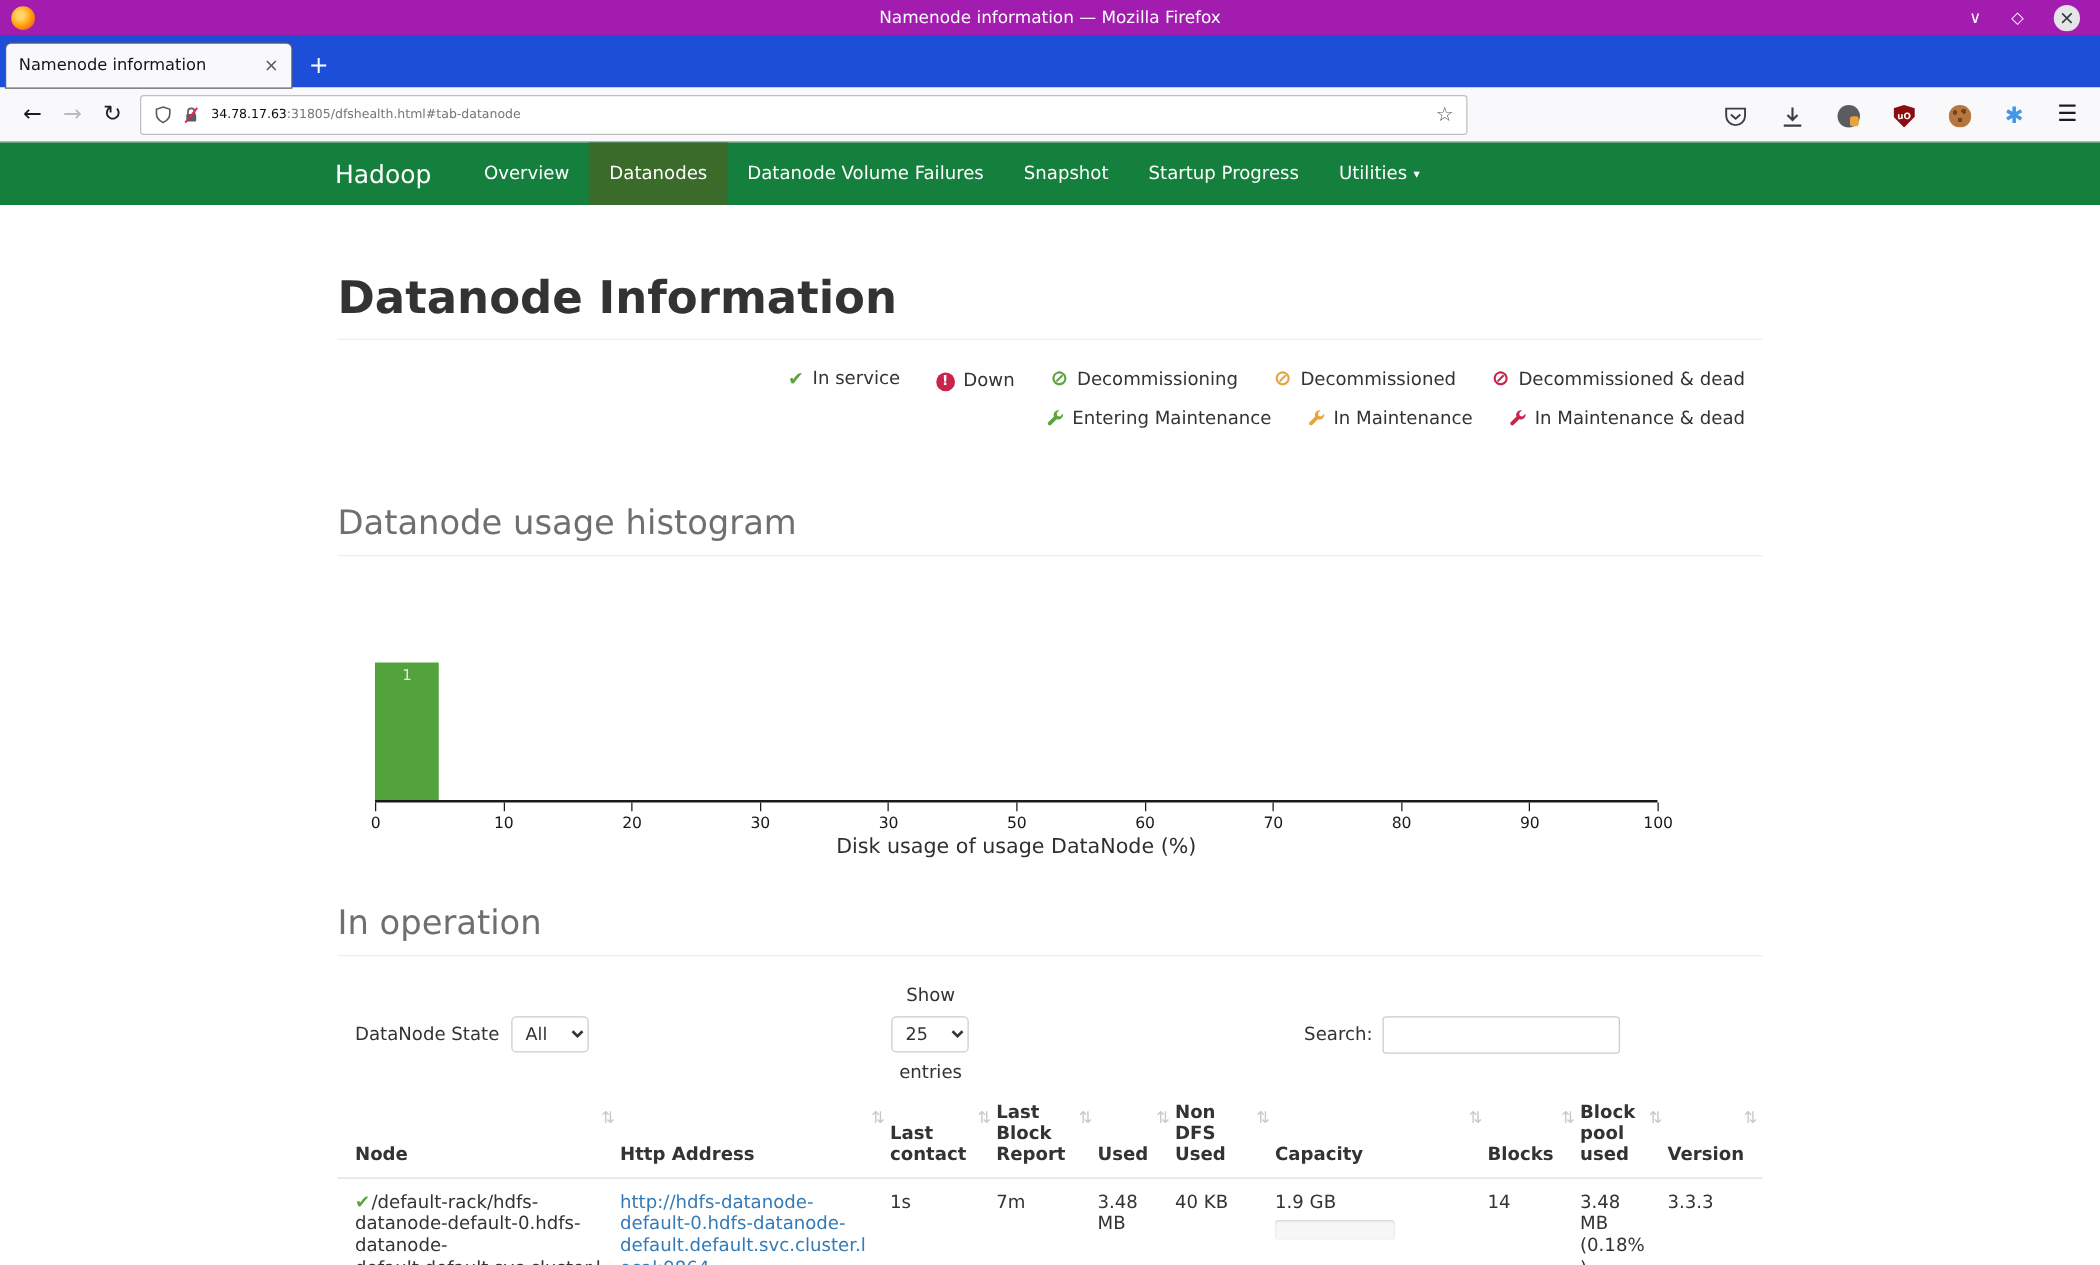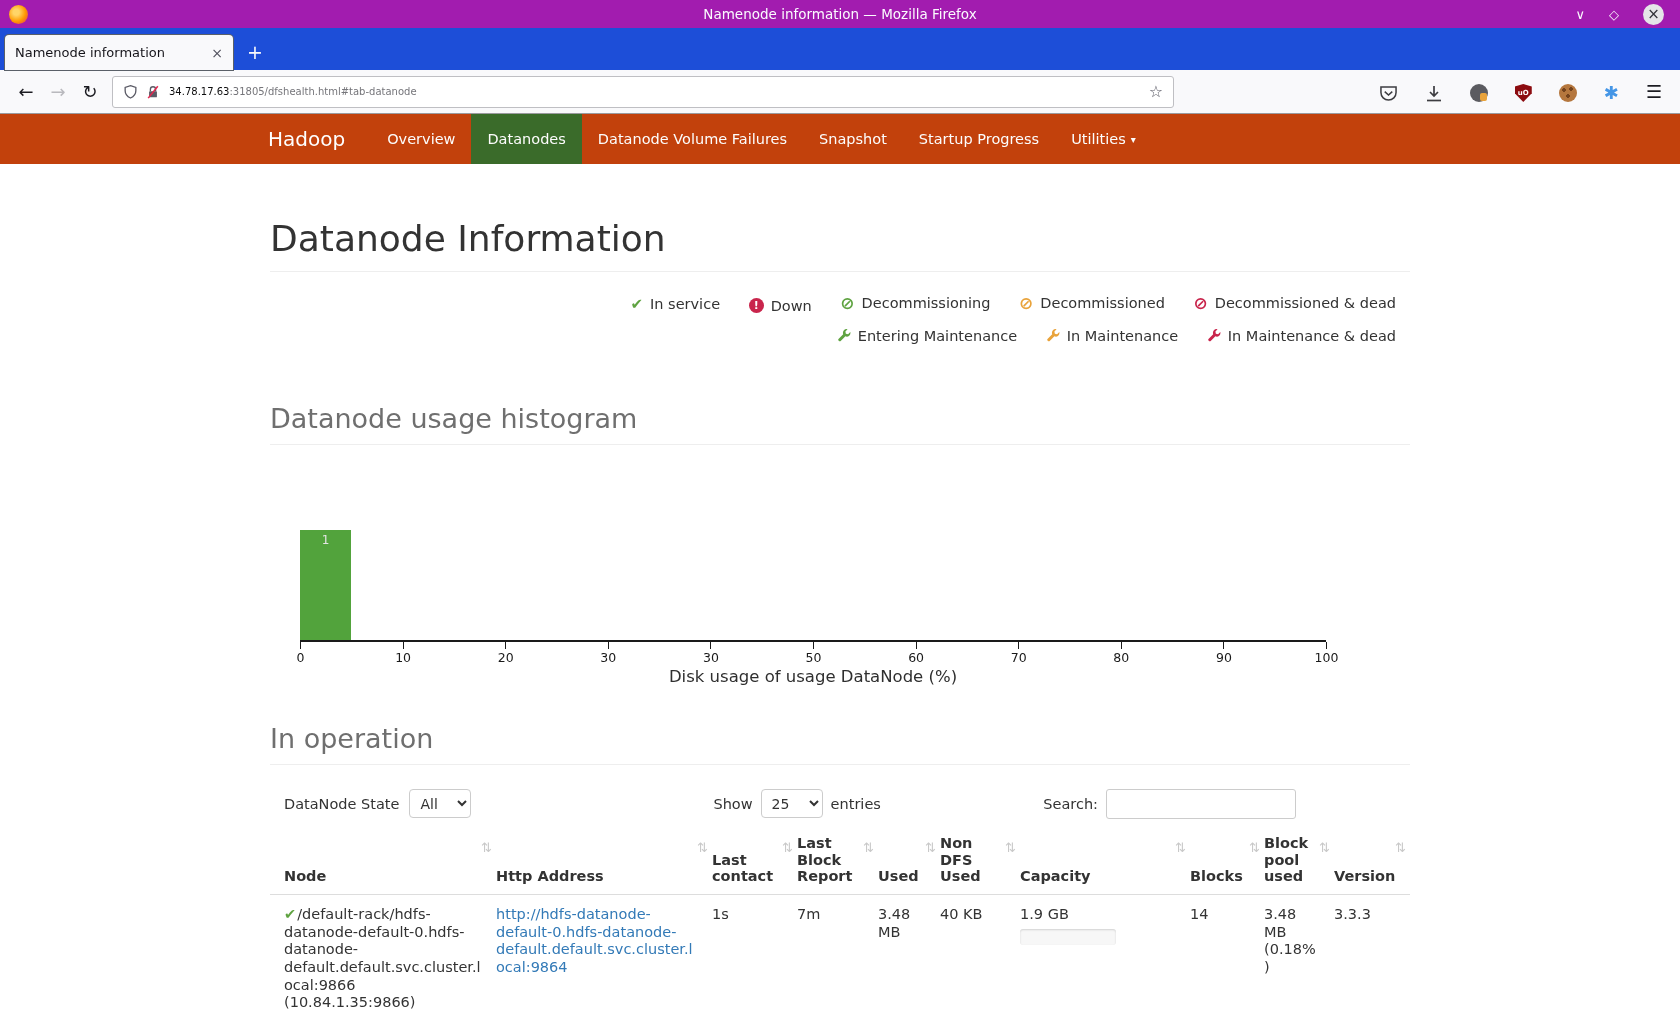--- a/index.html
+++ b/index.html
@@ -41,29 +41,29 @@
     display:flex; align-items:center; justify-content:center;
     clip-path:polygon(50% 0,100% 14%,100% 52%,50% 100%,0 52%,0 14%); }
   .cookie { width:18px; height:18px; border-radius:50%; background:#b5773e;
     background-image:radial-gradient(circle 2px at 5px 6px,#74431d 98%,transparent),
       radial-gradient(circle 2px at 12px 5px,#74431d 98%,transparent),
       radial-gradient(circle 2px at 9px 12px,#74431d 98%,transparent); }
   .aster { font-size:18px; color:#4596e6; line-height:1; }
   .menu-ico { font-size:18px; color:#1b1b21; }
 
   
-  .navbar { height:50px; background:#c2410c; display:flex; align-items:stretch; padding-left:268px; }
+  .navbar { height:50px; background:#15803d; display:flex; align-items:stretch; padding-left:268px; }
   .brand { display:flex; align-items:center; color:#fff; font-size:20px; padding-right:26px; }
   .nav-item { display:flex; align-items:center; color:#fdfdfd; font-size:14.5px; padding:0 16px; gap:5px; }
   .nav-item.active { background:#3a6b2a; }
   .caret { font-size:10px; }
 
   
   .container { width:1140px; margin:0 auto; }
-  h1.page-title { font-size:36px; font-weight:400; color:#333; margin-top:54px; padding-bottom:12px;
+  h1.page-title { font-size:36px; font-weight:700; color:#333; margin-top:54px; padding-bottom:12px;
     border-bottom:1px solid #eee; }
   .legend { text-align:right; font-size:14.5px; color:#333; margin-top:16px; padding-right:14px; line-height:30px; }
   .legend-item { display:inline-flex; align-items:center; gap:7px; margin-left:24px; }
   .lg-check { color:#5fa341; font-size:15px; font-weight:bold; }
   .lg-circle { width:15px; height:15px; border-radius:50%; background:#c9254c; color:#fff;
     display:inline-flex; align-items:center; justify-content:center; font-size:11px; font-weight:bold; }
   .lg-ban { font-size:17px; font-weight:bold; line-height:1; }
   .c-green { color:#5fa341; } .c-orange { color:#e9a33b; } .c-red { color:#c9254c; }
   .f-green { fill:#5fa341; } .f-orange { fill:#e9a33b; } .f-red { fill:#c9254c; }
 
@@ -77,21 +77,21 @@
   .hbar { position:absolute; bottom:0; color:#e4e4e4; font-size:12px; text-align:center; padding-top:3px; }
   .axis { position:absolute; left:30px; top:155px; width:1026px; border-top:2px solid #1a1a1a; }
   .tick { position:absolute; top:0; width:1px; height:7px; background:#1a1a1a; }
   .tick-label { position:absolute; top:8px; left:50%; transform:translateX(-50%); font-size:12.5px; color:#1a1a1a; }
   .axis-caption { position:absolute; left:30px; top:182px; width:1026px; text-align:center;
     font-size:16.5px; color:#2f2f2f; }
 
   
   .controls { display:flex; align-items:center; margin-top:24px; font-size:14.5px; }
   .ctl-left { display:flex; align-items:center; gap:10px; padding-left:14px; }
-  .ctl-mid { display:flex; align-items:center; gap:8px; margin-left:242px; }
+  .ctl-mid { display:flex; align-items:center; gap:8px; margin-left:242px;flex-direction:column; }
   .ctl-right { margin-left:auto; display:flex; align-items:center; gap:8px; padding-right:114px; }
   select.ctl-select { height:29px; min-width:62px; border:1px solid #ccc; border-radius:4px;
     font-size:14px; color:#333; padding:2px 6px; background:#fff; font-family:inherit; }
   .search-input { width:190px; height:30px; border:1px solid #ccc; border-radius:3px; padding:4px 8px; font-size:14px; }
 
   table.dt { width:1140px; border-collapse:collapse; margin-top:14px; table-layout:fixed; }
   th { position:relative; vertical-align:bottom; text-align:left; font-size:14.5px; font-weight:bold;
     color:#333; height:62px; padding:0 14px 9px 0; line-height:1.15; border-bottom:1px solid #ddd; }
   th .sort-ico { position:absolute; top:8px; right:4px; color:#c9c9c9; font-size:13px; font-weight:normal; }
   td { vertical-align:top; font-size:14.5px; color:#333; padding:11px 14px 11px 0; line-height:1.22;

